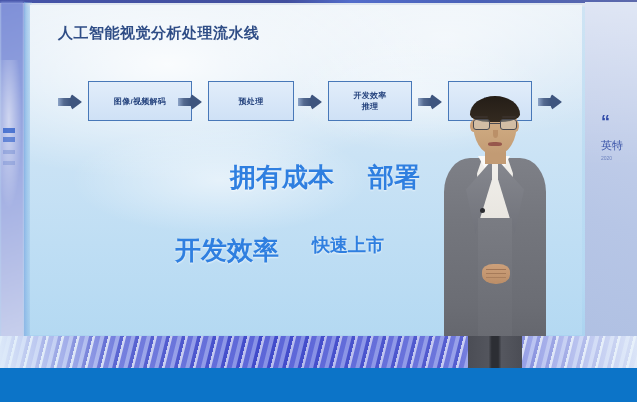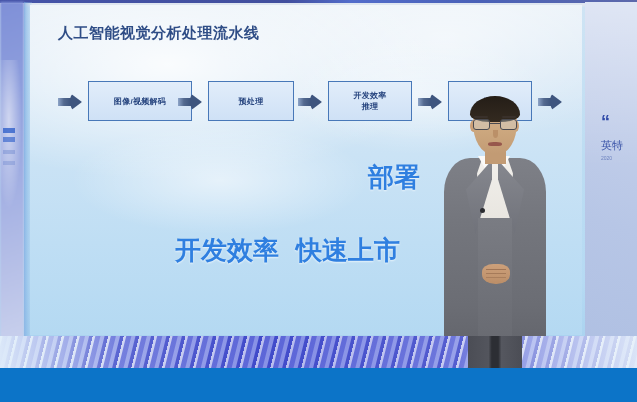--- a/index.html
+++ b/index.html
@@ -458,23 +458,24 @@
       <div class="fbox" style="left:390px; width:84px">
         <span>分析</span>
       </div>
 
       <div class="arrow" style="left:480px">
         <div class="shaft"></div>
         <div class="head"></div>
       </div>
     </div>
 
+    <div class="kw" style="left:200px; top:155px; font-size:26px">拥有成本</div>
     <div class="kw" style="left:145px; top:228px; font-size:26px">开发效率</div>
     <div class="kw" style="left:338px; top:155px; font-size:26px">部署</div>
-    <div class="kw" style="left:266px; top:228px; font-size:26px">快速上市</div>
+    <div class="kw" style="left:282px; top:228px; font-size:18px">快速上市</div>
     <div class="kw" style="left:490px; top:228px; font-size:26px">性</div>
   </div>
 
   <div class="presenter">
     <div class="jacket"></div>
     <div class="shirt"></div>
     <div class="collar-l"></div>
     <div class="collar-r"></div>
     <div class="lapel-l"></div>
     <div class="lapel-r"></div>

